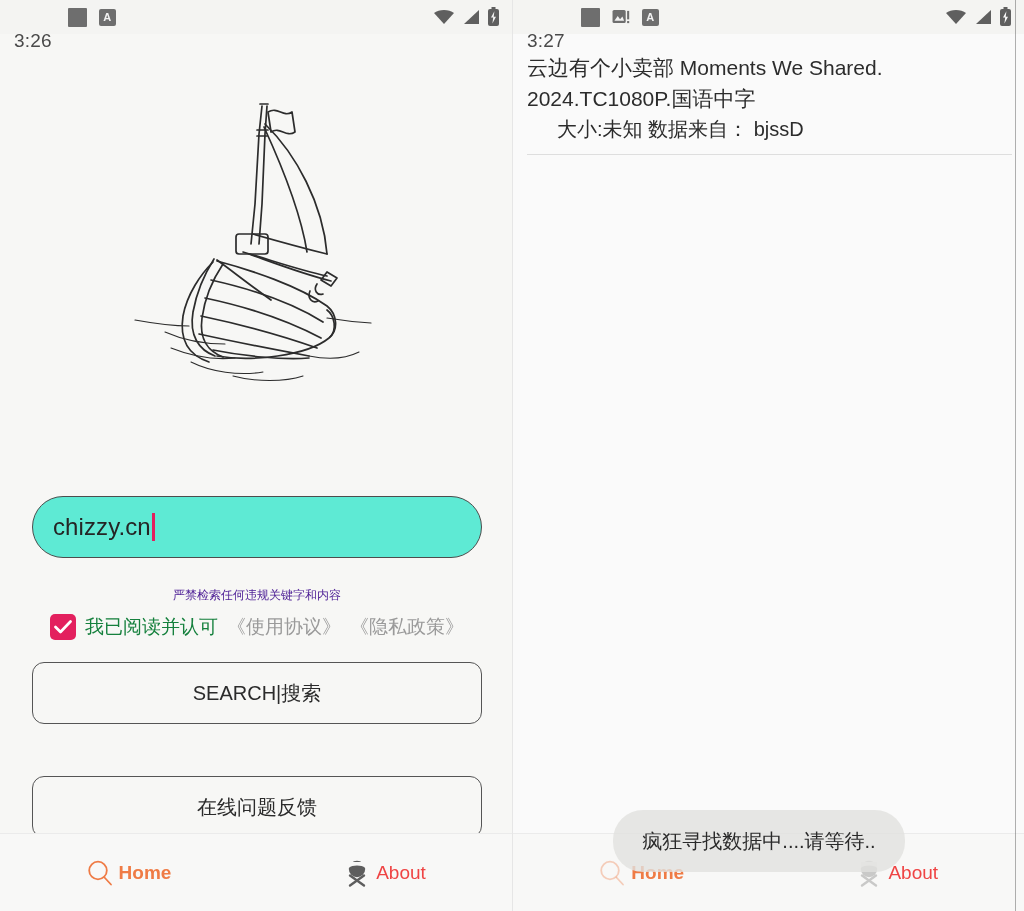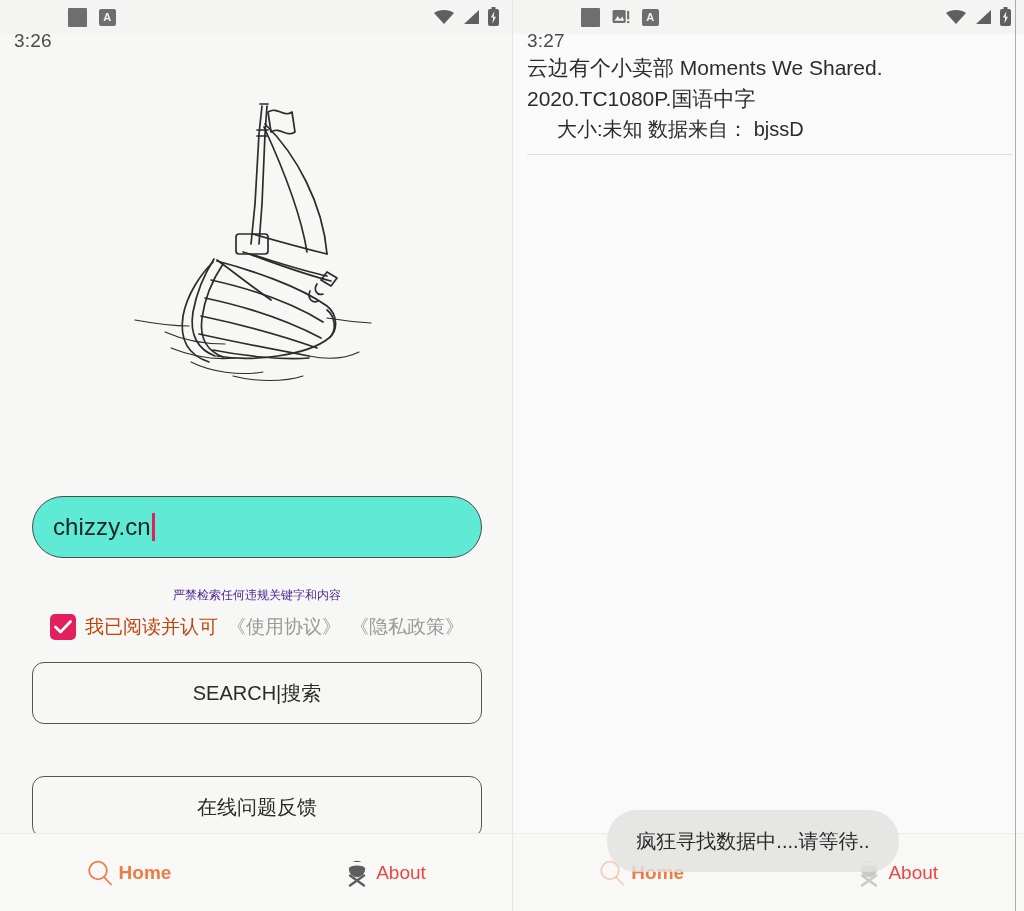--- a/index.html
+++ b/index.html
@@ -86,21 +86,21 @@
   .agree-row {
     display: flex; align-items: center; justify-content: center;
     width: 450px; margin-top: 10px; gap: 9px;
   }
   .checkbox {
     width: 26px; height: 26px; border-radius: 5px;
     background: #e3205e;
     display: flex; align-items: center; justify-content: center;
     flex: none;
   }
-  .agree-text { font-size: 19px; color: #c2410c; }
+  .agree-text { font-size: 19px; color: #15803d; }
   .agree-link { color: #9a9a9a; font-size: 19px; }
 
   .btn {
     width: 450px; height: 62px;
     border: 1.4px solid #555; border-radius: 12px;
     background: #f7f7f5;
     display: flex; align-items: center; justify-content: center;
     font-size: 20px; color: #2b2b2b;
   }
   .btn-search { margin-top: 22px; }
@@ -130,21 +130,21 @@
   .result-title {
     font-size: 21px; color: #2c2c2c; line-height: 1.48;
   }
   .result-meta {
     font-size: 20px; color: #2c2c2c; line-height: 1.5; padding-left: 6px; margin-left: 24px;
   }
 
   
   .toast {
     position: absolute;
-    left: 94px; top: 810px;
+    left: 100px; top: 810px;
     width: 292px; height: 62px;
     border-radius: 30px;
     background: rgba(225,225,223,0.80);
     display: flex; align-items: center; justify-content: center;
     font-size: 20px; color: #2a2a2a;
   }
 </style>
 </head>
 <body>
 
@@ -287,21 +287,21 @@
         <svg class="ic-batt" width="13" height="20" viewBox="0 0 13 20">
           <rect x="1" y="2" width="11" height="17" rx="2" fill="#5f5f5f"></rect>
           <rect x="4.5" y="0" width="4" height="2.4" fill="#5f5f5f"></rect>
           <path d="M7.4 4.3 L4.0 10.6 L6.2 10.6 L5.4 16.6 L9.0 9.8 L6.7 9.8 Z" fill="#fafafa"></path>
         </svg>
       </div>
     </div>
 
     <div class="result-list">
       <div class="result-item">
-        <div class="result-title">云边有个小卖部 Moments We Shared. 2020.TC1080P.国语中字</div>
+        <div class="result-title">云边有个小卖部 Moments We Shared. 2024.TC1080P.国语中字</div>
         <div class="result-meta"> 大小:未知  数据来自： bjssD</div>
       </div>
     </div>
 
     <div class="bottomnav">
       <div class="navitem">
         <svg width="30" height="30" viewBox="0 0 30 30">
           <circle cx="13" cy="12.5" r="8.8" fill="none" stroke="#ef7b45" stroke-width="1.8" opacity="0.35"></circle>
           <path d="M19.5 19.5 L26 26.5" fill="none" stroke="#ef7b45" stroke-width="1.8" stroke-linecap="round" opacity="0.35"></path>
         </svg>

